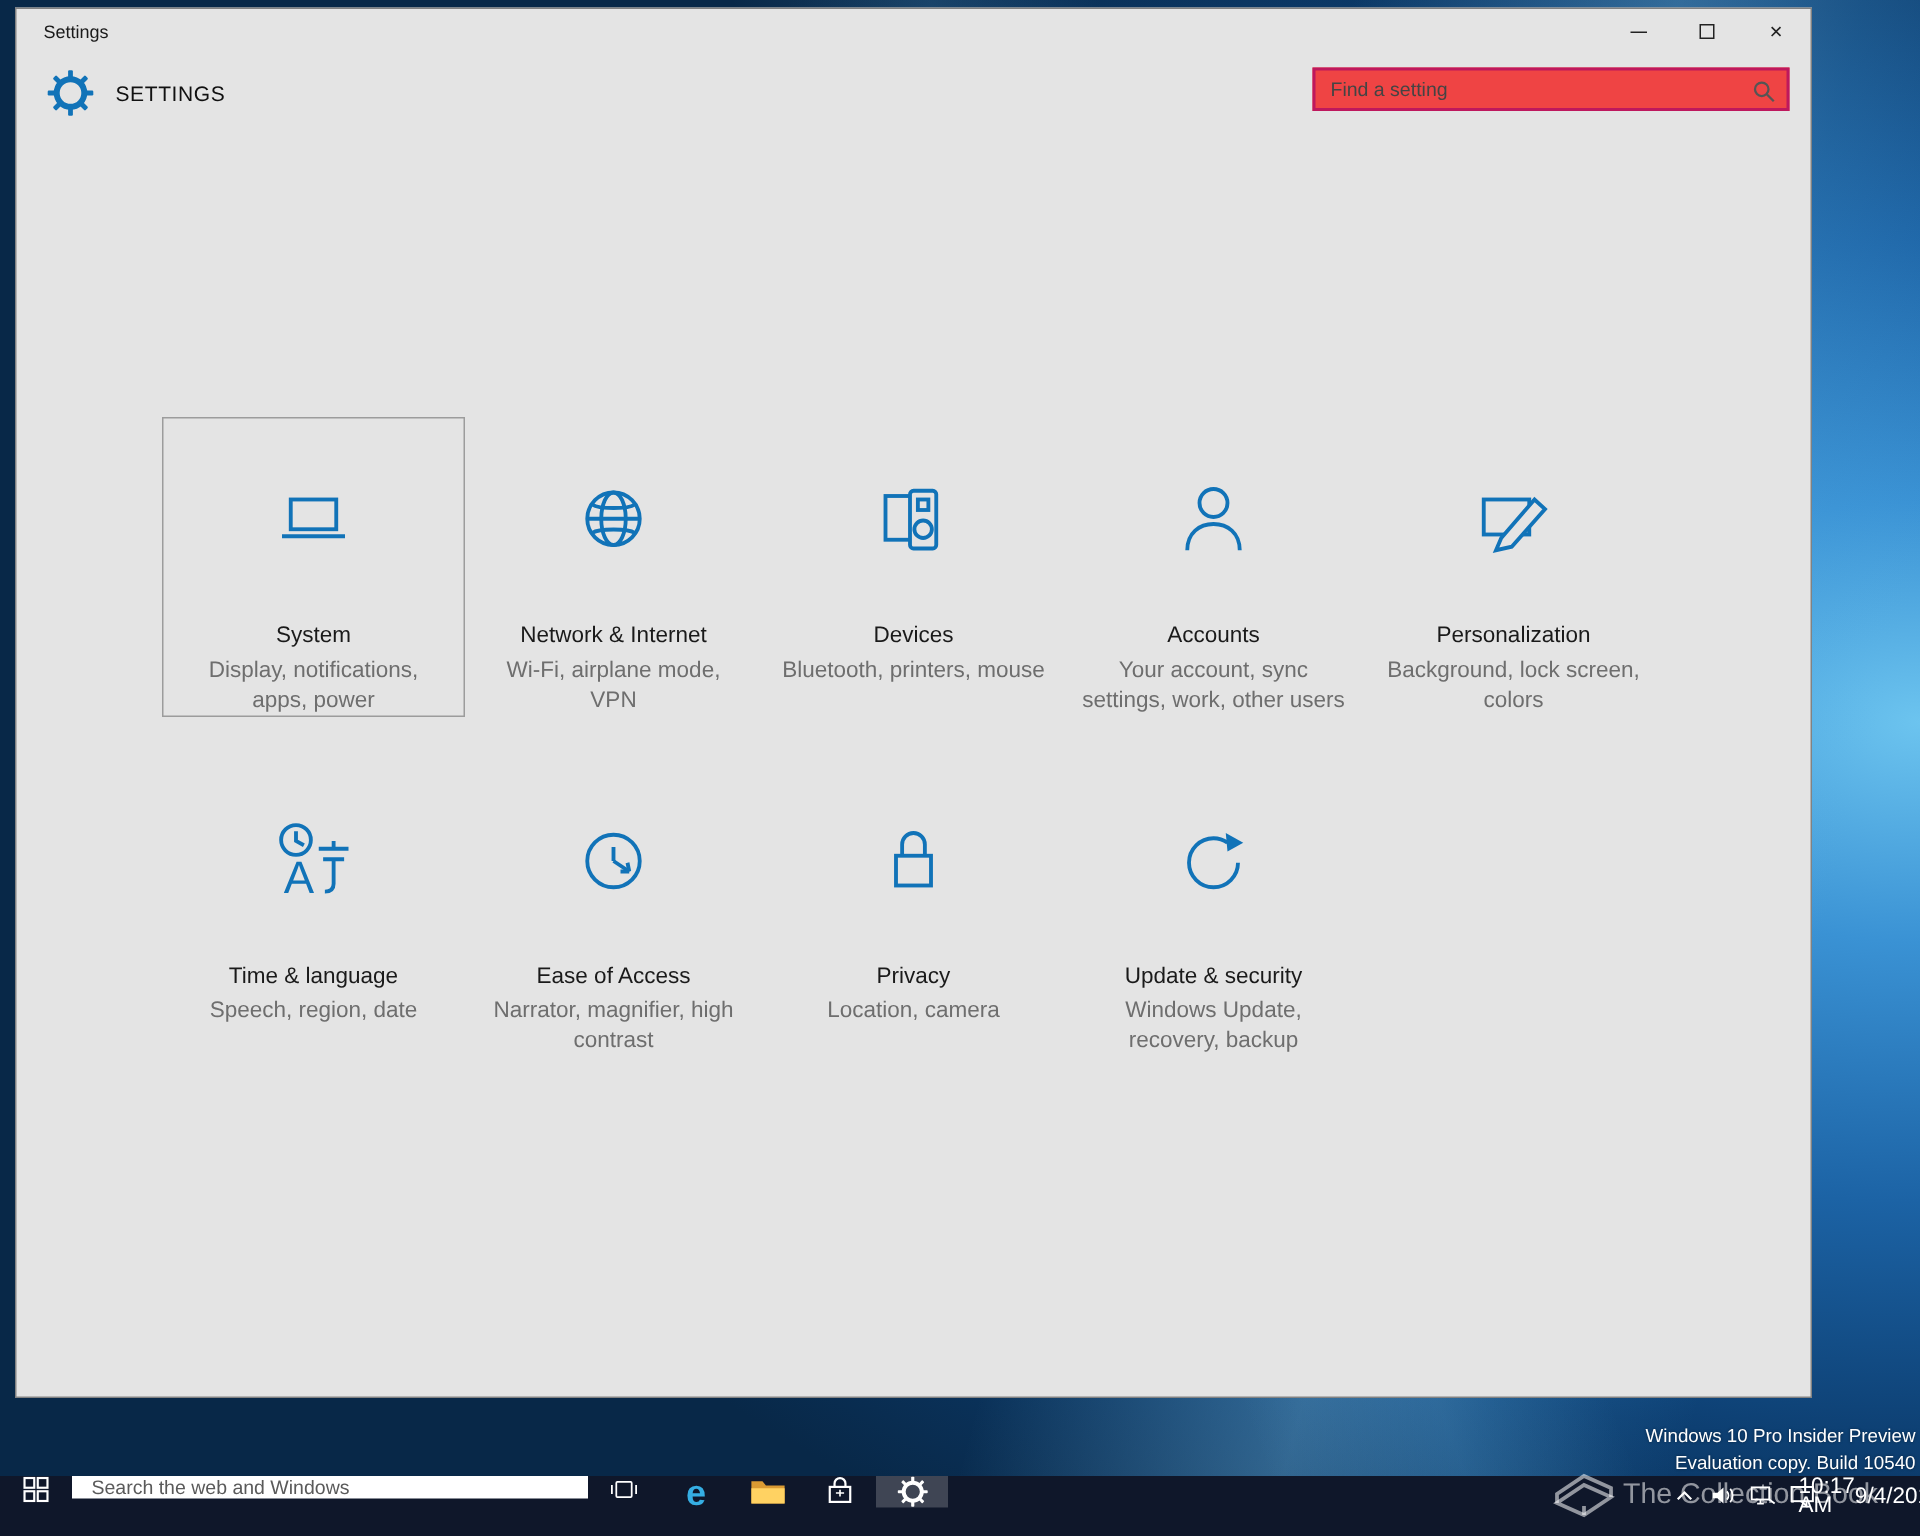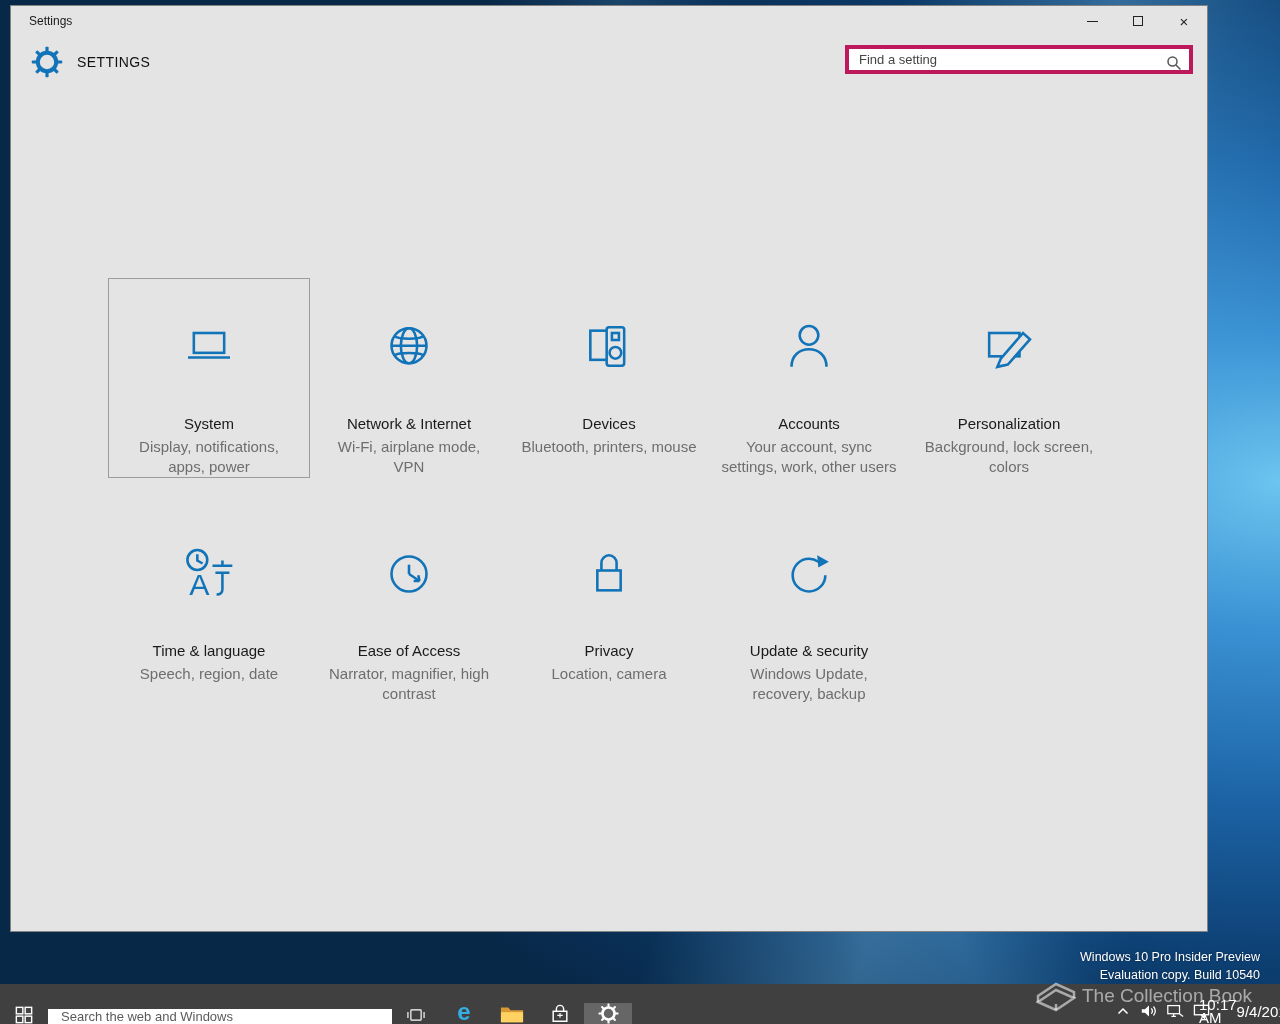--- a/index.html
+++ b/index.html
@@ -21,53 +21,53 @@
   .titlebar-title { font-size:12px; color:#1a1a1a; padding-left:18px; }
   .win-controls { position:absolute; right:0; top:0; height:30px; display:flex; }
   .win-btn { width:46px; height:30px; display:flex; align-items:center; justify-content:center; cursor:default; }
   .min-glyph { width:11px; height:0; border-top:1px solid #222; display:block; }
   .max-glyph { width:10px; height:10px; border:1px solid #222; display:block; }
   .close-glyph { font-size:15px; color:#222; line-height:1; }
 
   .app-header { position:relative; height:58px; }
   .gear-wrap { position:absolute; left:20px; top:10px; width:32px; height:32px; }
   .app-title { position:absolute; left:66px; top:18px; font-size:14px; letter-spacing:.4px; color:#111; }
-  .find-box { position:absolute; right:14px; top:9px; width:348px; height:29px;
-    background:#ffffff; border:4px solid #be185d; }
+  .find-box { position:absolute; right:14px; top:9px; width:318px; height:29px;
+    background:#ef4444; border:2px solid #be185d; }
   .find-box input { width:100%; height:100%; border:none; outline:none; background:transparent;
     font-size:13px; color:#333; padding:0 30px 0 10px; font-family:inherit; }
   .find-box input::placeholder { color:#444; opacity:1; }
   .find-glass { position:absolute; right:7px; top:6px; }
 
   
   .tiles { position:absolute; left:98px; top:273px; width:1002px;
     display:grid; grid-template-columns:repeat(5,200px); grid-auto-rows:198px; row-gap:29px; }
   .tile { text-align:center; padding-top:40px; cursor:pointer; }
   .tile.hovered { outline:1px solid #9c9c9c; }
   .tile-icon { display:block; height:60px; margin-bottom:8px; }
   .tile-icon svg { width:56px; height:56px; }
   .tile-title { font-size:15px; color:#1a1a1a; margin-bottom:5px;margin-top:36px; }
   .tile-sub { font-size:15px; line-height:20px; color:#6e6e6e; max-width:176px; margin:0 auto; }
 
   .stroke { fill:none; stroke:#1173b8; stroke-width:2.2; }
   .fillacc { fill:#1173b8; }
   .bgfill { fill:#e4e4e4; }
 
   
-  .build-text { position:absolute; right:20px; top:948px; text-align:right; color:#fff;
+  .build-text { position:absolute; right:3px; top:948px; text-align:right; color:#fff;
     font-size:12.5px; line-height:18px; text-shadow:0 0 2px rgba(0,0,0,.45); }
 
   
   .brandmark { position:absolute; left:1030px; top:972px; display:flex; align-items:center;
     color:rgba(255,255,255,.55); z-index:30; pointer-events:none; }
   .brandmark .txt { font-size:19px; margin-left:0; }
 
   
   .taskbar { position:absolute; left:0; top:984px; width:1280px; height:40px;
-    background:#404040; display:flex; align-items:flex-end; z-index:20; }
+    background:#0f172a; display:flex; align-items:flex-start; z-index:20; }
   .tb-btn { width:48px; display:flex; align-items:center; justify-content:center; cursor:pointer; }
   .tb-btn.active { background:rgba(255,255,255,.20); }
   .tb-search { width:344px; background:#fff; display:flex; align-items:center; }
   .tb-search input { width:100%; height:100%; border:none; outline:none; font-size:13px;
     color:#3a3a3a; padding-left:13px; background:transparent; font-family:inherit; }
   .tb-search input::placeholder { color:#5a5a5a; opacity:1; }
   .tb-spacer { flex:1; }
   .tray { display:flex; align-items:stretch; }
   .tray-btn { width:26px; display:flex; align-items:center; justify-content:center; cursor:pointer; }
   .clock { width:66px; display:flex; flex-direction:row; align-items:center; justify-content:center;

